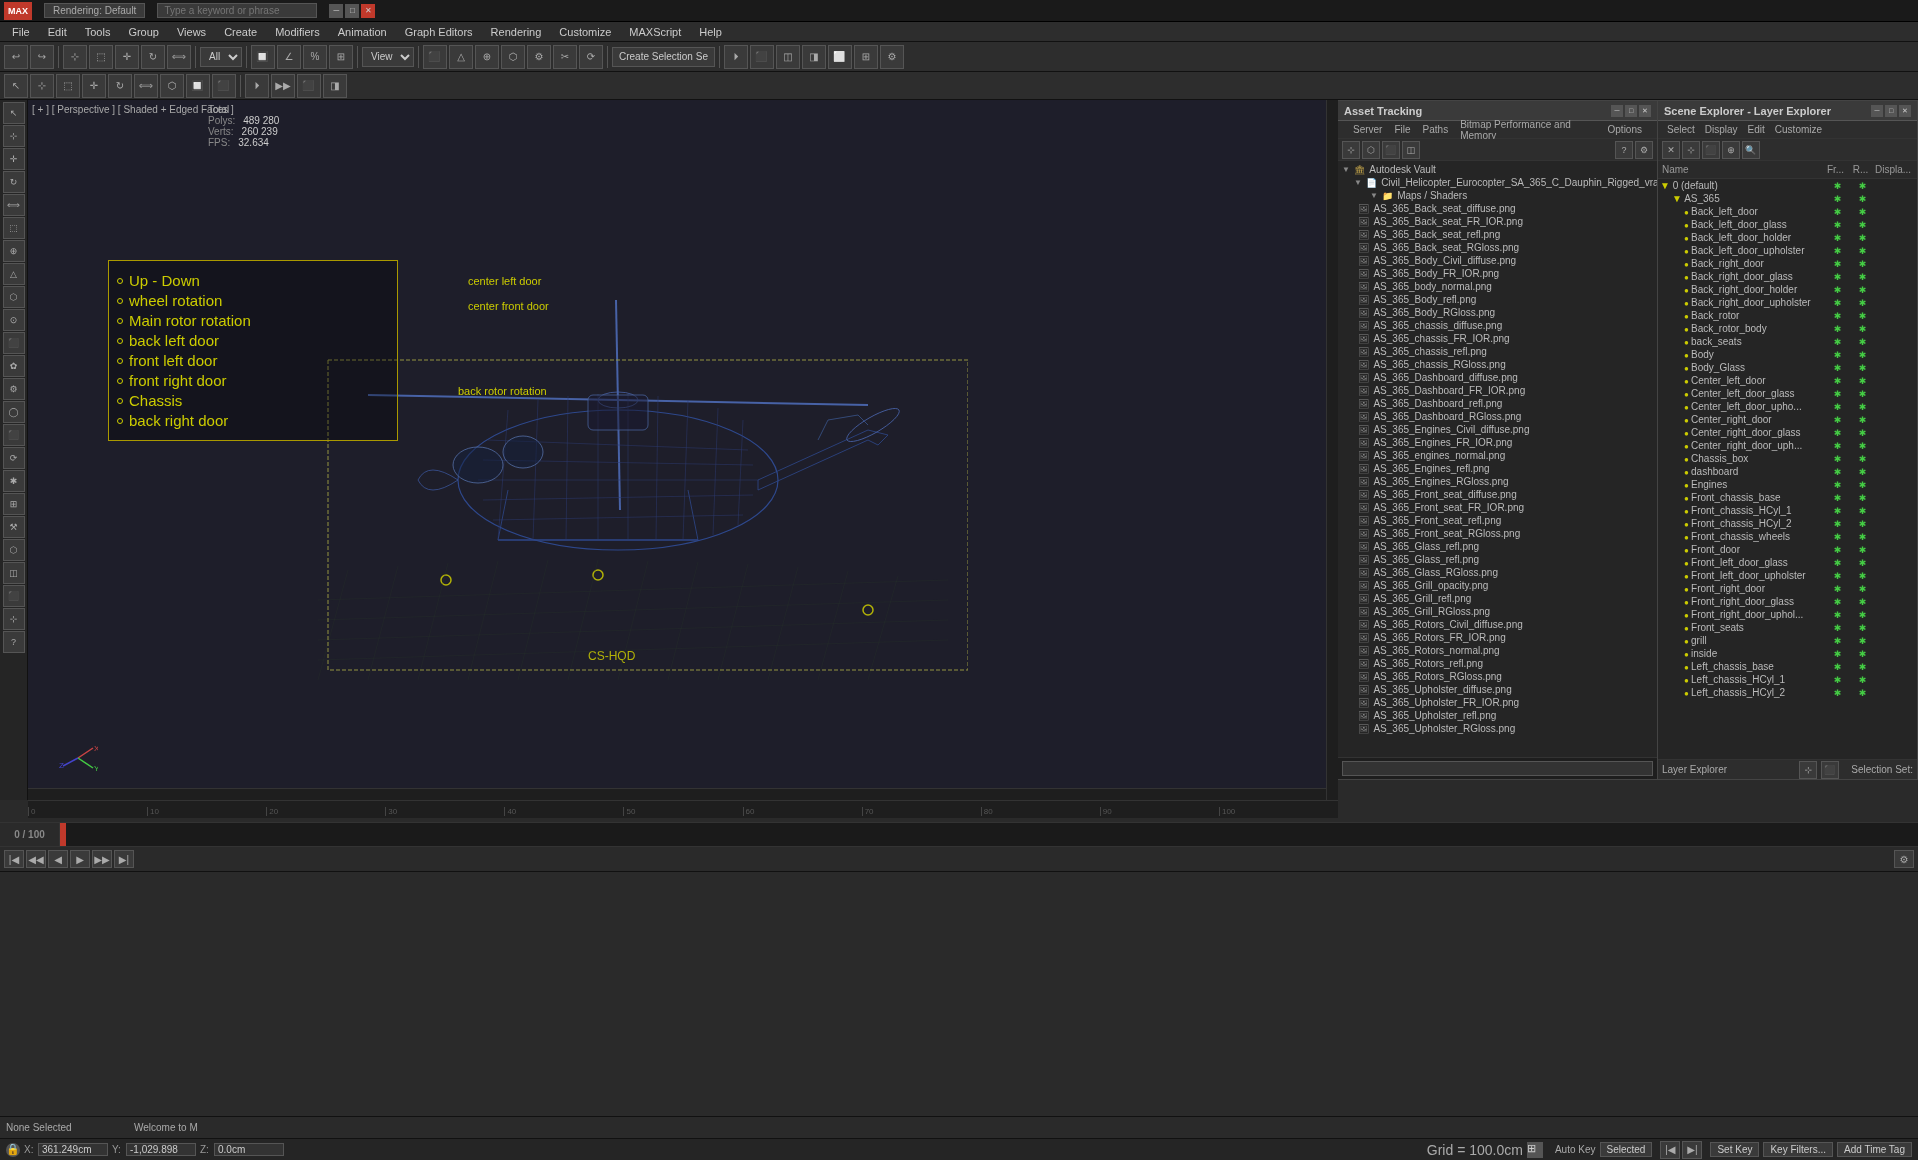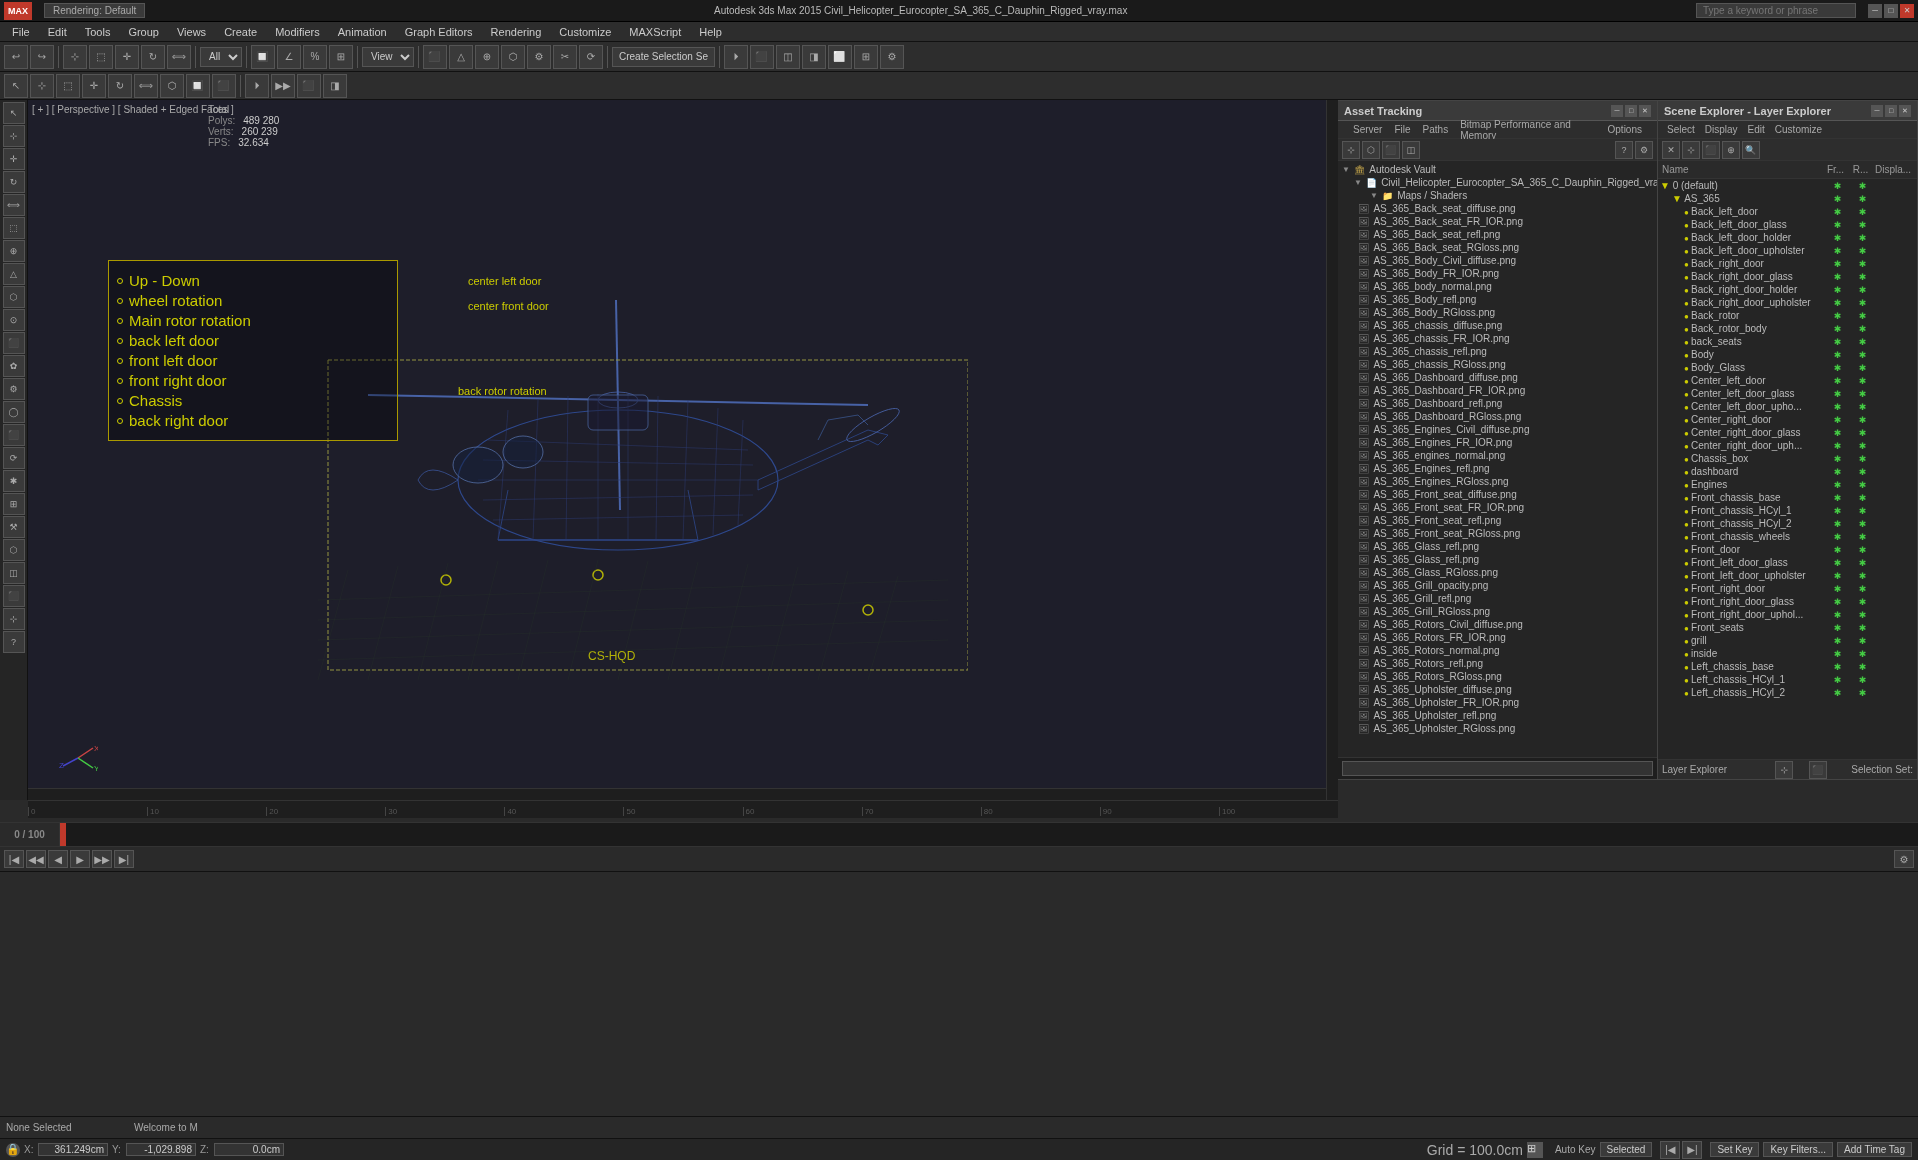--- a/index.html
+++ b/index.html
@@ -373,21 +373,21 @@
     .scene-item-fr { width: 25px; text-align: center; font-size: 9px; }
     .scene-item-rnd { width: 25px; text-align: center; font-size: 9px; }
     .scene-item-disp { width: 40px; text-align: center; font-size: 9px; }
     .yellow-dot { color: #cccc00; font-size: 8px; }
     .scene-footer {
       height: 20px;
       background: #2d2d2d;
       display: flex;
       align-items: center;
       padding: 0 4px;
-      gap: 16px;
+      gap: 4px;
       border-top: 1px solid #333;
     }
     #timeline-track {
       flex: 1;
       height: 100%;
       background: #1a1a1a;
       position: relative;
       overflow: hidden;
     }
     #timeline-thumb {
@@ -450,21 +450,20 @@
       font-size: 10px;
       width: 12px;
     }
     .coord-input {
       background: #333;
       border: 1px solid #555;
       color: #ccc;
       font-size: 10px;
       padding: 0 3px;
       width: 70px;
-      text-align: right;
     }
 
     
     #h-ruler {
       position: absolute;
       bottom: 70px;
       left: 28px;
       right: 0;
       height: 18px;
       background: #1e1e1e;
@@ -496,21 +495,20 @@
     .scene-tree::-webkit-scrollbar { width: 8px; }
     .scene-tree::-webkit-scrollbar-track { background: #1e1e1e; }
     .scene-tree::-webkit-scrollbar-thumb { background: #555; }
   </style>
 </head>
 <body>
 
 <div id="title-bar">
   <div class="logo">MAX</div>
   <div class="workspace">Rendering: Default</div>
-  <div class="title-text">Autodesk 3ds Max 2015   Civil_Helicopter_Eurocopter_SA_365_C_Dauphin_Rigged_vray.max</div>
   <input class="search-box" placeholder="Type a keyword or phrase" style="">
   <div class="win-controls">
     <div class="win-btn">─</div>
     <div class="win-btn">□</div>
     <div class="win-btn" style="background:#c0392b">✕</div>
   </div>
 </div>
 
 <div id="menu-bar">
   <div class="menu-item">File</div>

